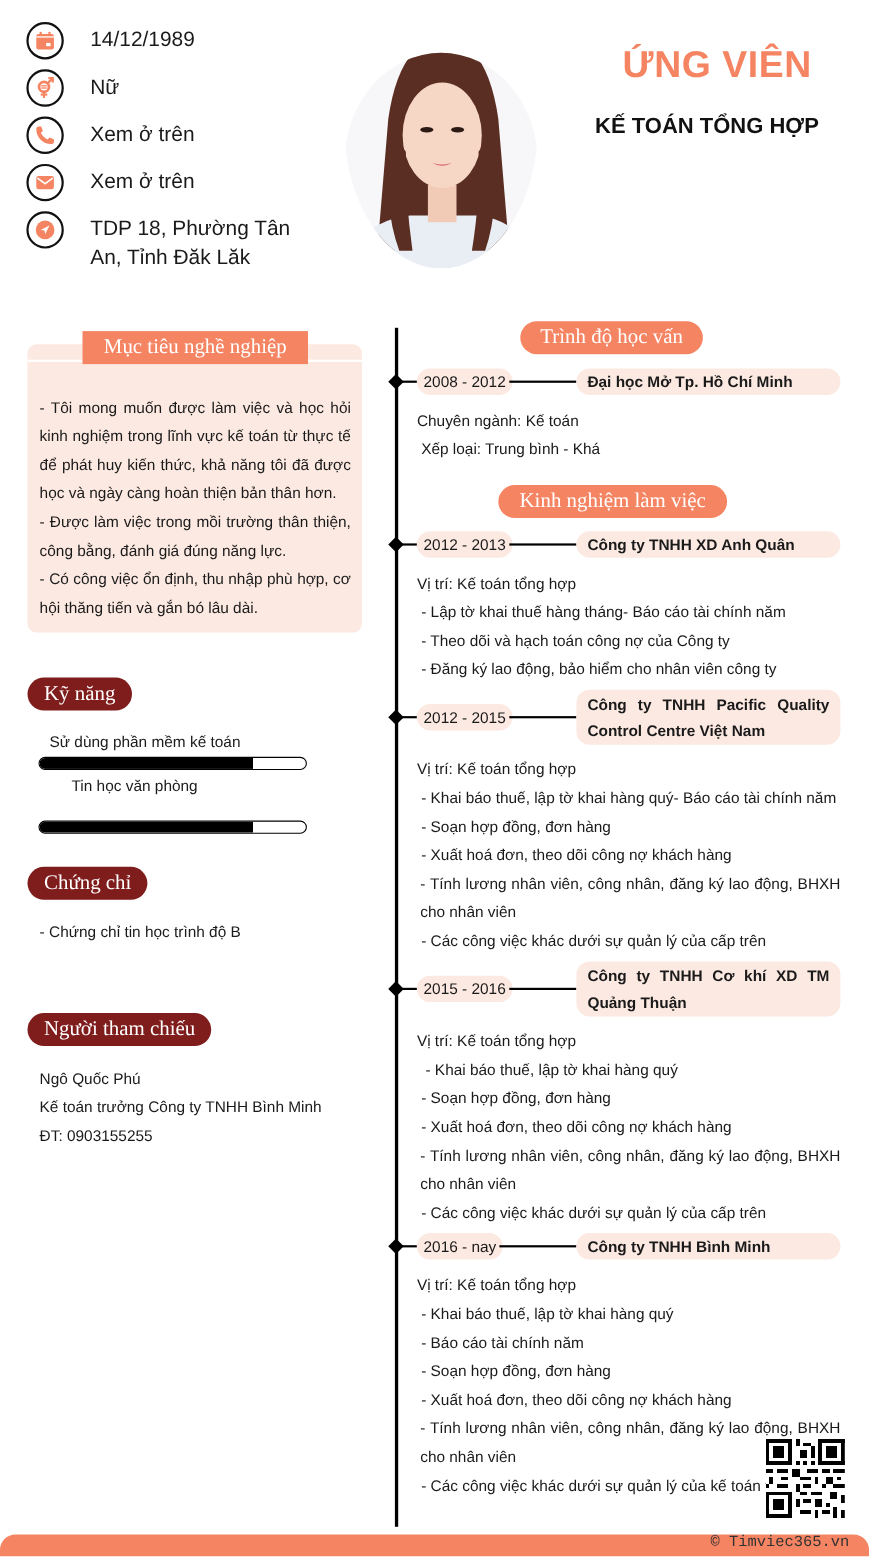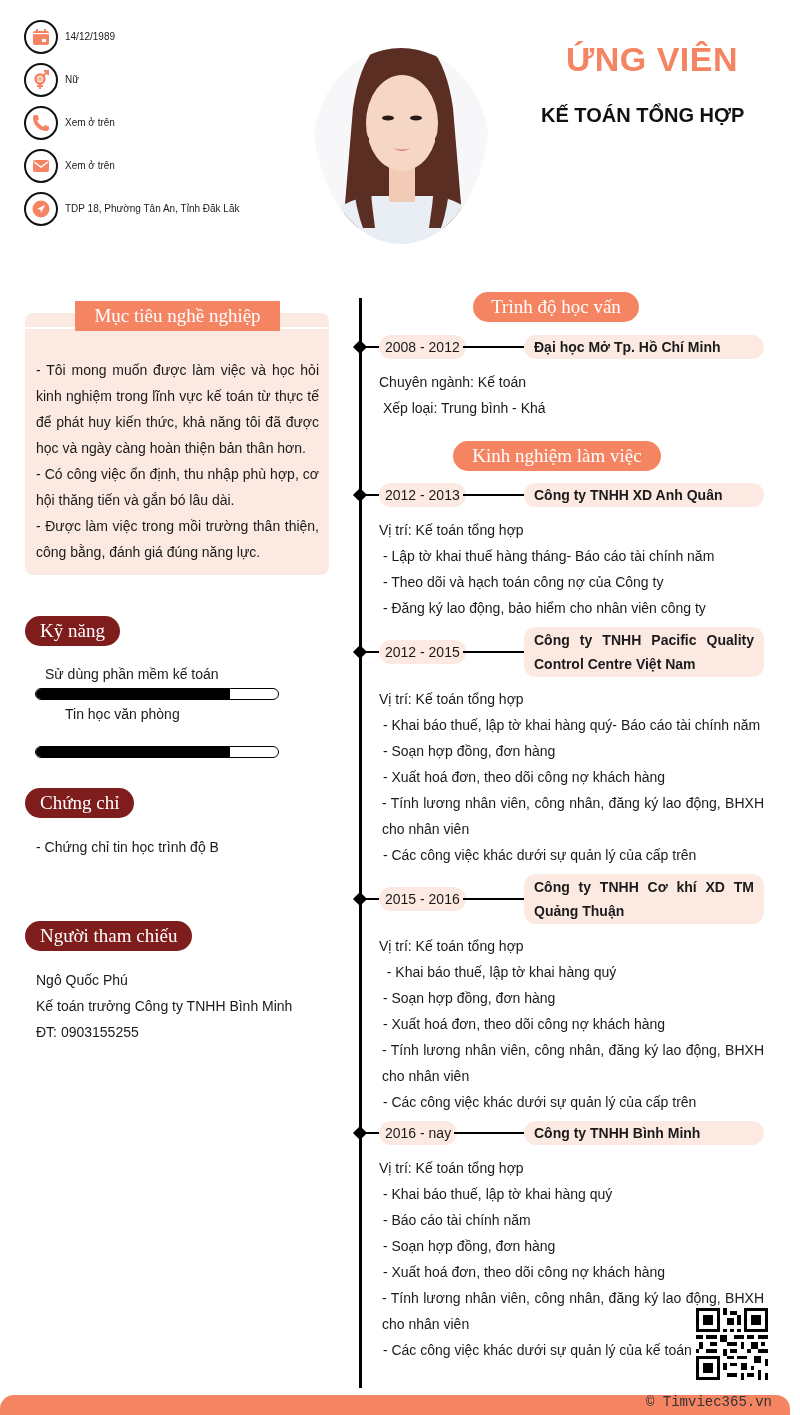--- a/index.html
+++ b/index.html
@@ -4,21 +4,21 @@
 <style>
   * { box-sizing: border-box; margin: 0; padding: 0; }
   html, body { width: 800px; height: 1415px; background: #ffffff; overflow: hidden; }
   body { position: relative; font-family: "Liberation Sans", sans-serif; color: #1a1a1a; font-size: 14px; }
 
   
   .contacts { position: absolute; left: 24px; top: 20px; width: 270px; }
   .contact-row { display: flex; align-items: flex-start; margin-bottom: 9px; }
   .contact-icon { width: 34px; height: 34px; border: 2px solid #111; border-radius: 50%; display: flex; align-items: center; justify-content: center; flex-shrink: 0; }
   .contact-icon svg { width: 20px; height: 20px; }
-  .contact-text { margin-left: 7px; line-height: 26px; padding-top: 4px; font-size: 10px; }
+  .contact-text { margin-left: 24px; line-height: 26px; padding-top: 4px; font-size: 19px; }
   .photo-circle { position: absolute; left: 0; top: 0; width: 176px; height: 216px; border-radius: 50% 50% 50% 50% / 40% 40% 60% 60%; overflow: hidden; background: #ffffff; }
 
   
   .name { position: absolute; left: 541px; top: 40px; font-size: 34px; font-weight: bold; color: #f58462; letter-spacing: 0.5px; margin-left: 25px; }
   .job-title { position: absolute; left: 541px; top: 104px; font-size: 20px; font-weight: bold; color: #111; }
 
   
   .objective-box { position: absolute; left: 25px; top: 313px; width: 304px; height: 262px; background: #fce9e2; border-radius: 8px; }
   .objective-box .top-strip { position: absolute; left: 0; top: 0; width: 100%; height: 16px; border-bottom: 2px solid #ffffff; }
   .objective-heading { position: absolute; left: 75px; top: 301px; width: 205px; height: 30px; background: #f58462; color: #fff; font-family: "Liberation Serif", serif; font-size: 19px; display: flex; align-items: center; justify-content: center; }
@@ -132,22 +132,22 @@
 
 <div class="name">ỨNG VIÊN</div>
 <div class="job-title">KẾ TOÁN TỔNG HỢP</div>
 
 <div class="objective-box">
   <div class="top-strip"></div>
 </div>
 <div class="objective-heading">Mục tiêu nghề nghiệp</div>
 <div class="objective-text">
   <div>- Tôi mong muốn được làm việc và học hỏi kinh nghiệm trong lĩnh vực kế toán từ thực tế để phát huy kiến thức, khả năng tôi đã được học và ngày càng hoàn thiện bản thân hơn.</div>
+  <div>- Được làm việc trong mồi trường thân thiện, công bằng, đánh giá đúng năng lực.</div>
   <div>- Có công việc ổn định, thu nhập phù hợp, cơ hội thăng tiến và gắn bó lâu dài.</div>
-  <div>- Được làm việc trong mồi trường thân thiện, công bằng, đánh giá đúng năng lực.</div>
 </div>
 
 <div class="pill-heading" style="top:616px;">Kỹ năng</div>
 <div class="skill-label" style="top:666px;">Sử dùng phần mềm kế toán</div>
 <div class="skill-bar" style="top:688px;">
   <div class="skill-fill" style="width:80%;"></div>
 </div>
 <div class="skill-label" style="top:706px;margin-left:20px;">Tin học văn phòng</div>
 <div class="skill-bar" style="top:746px;">
   <div class="skill-fill" style="width:80%;"></div>

